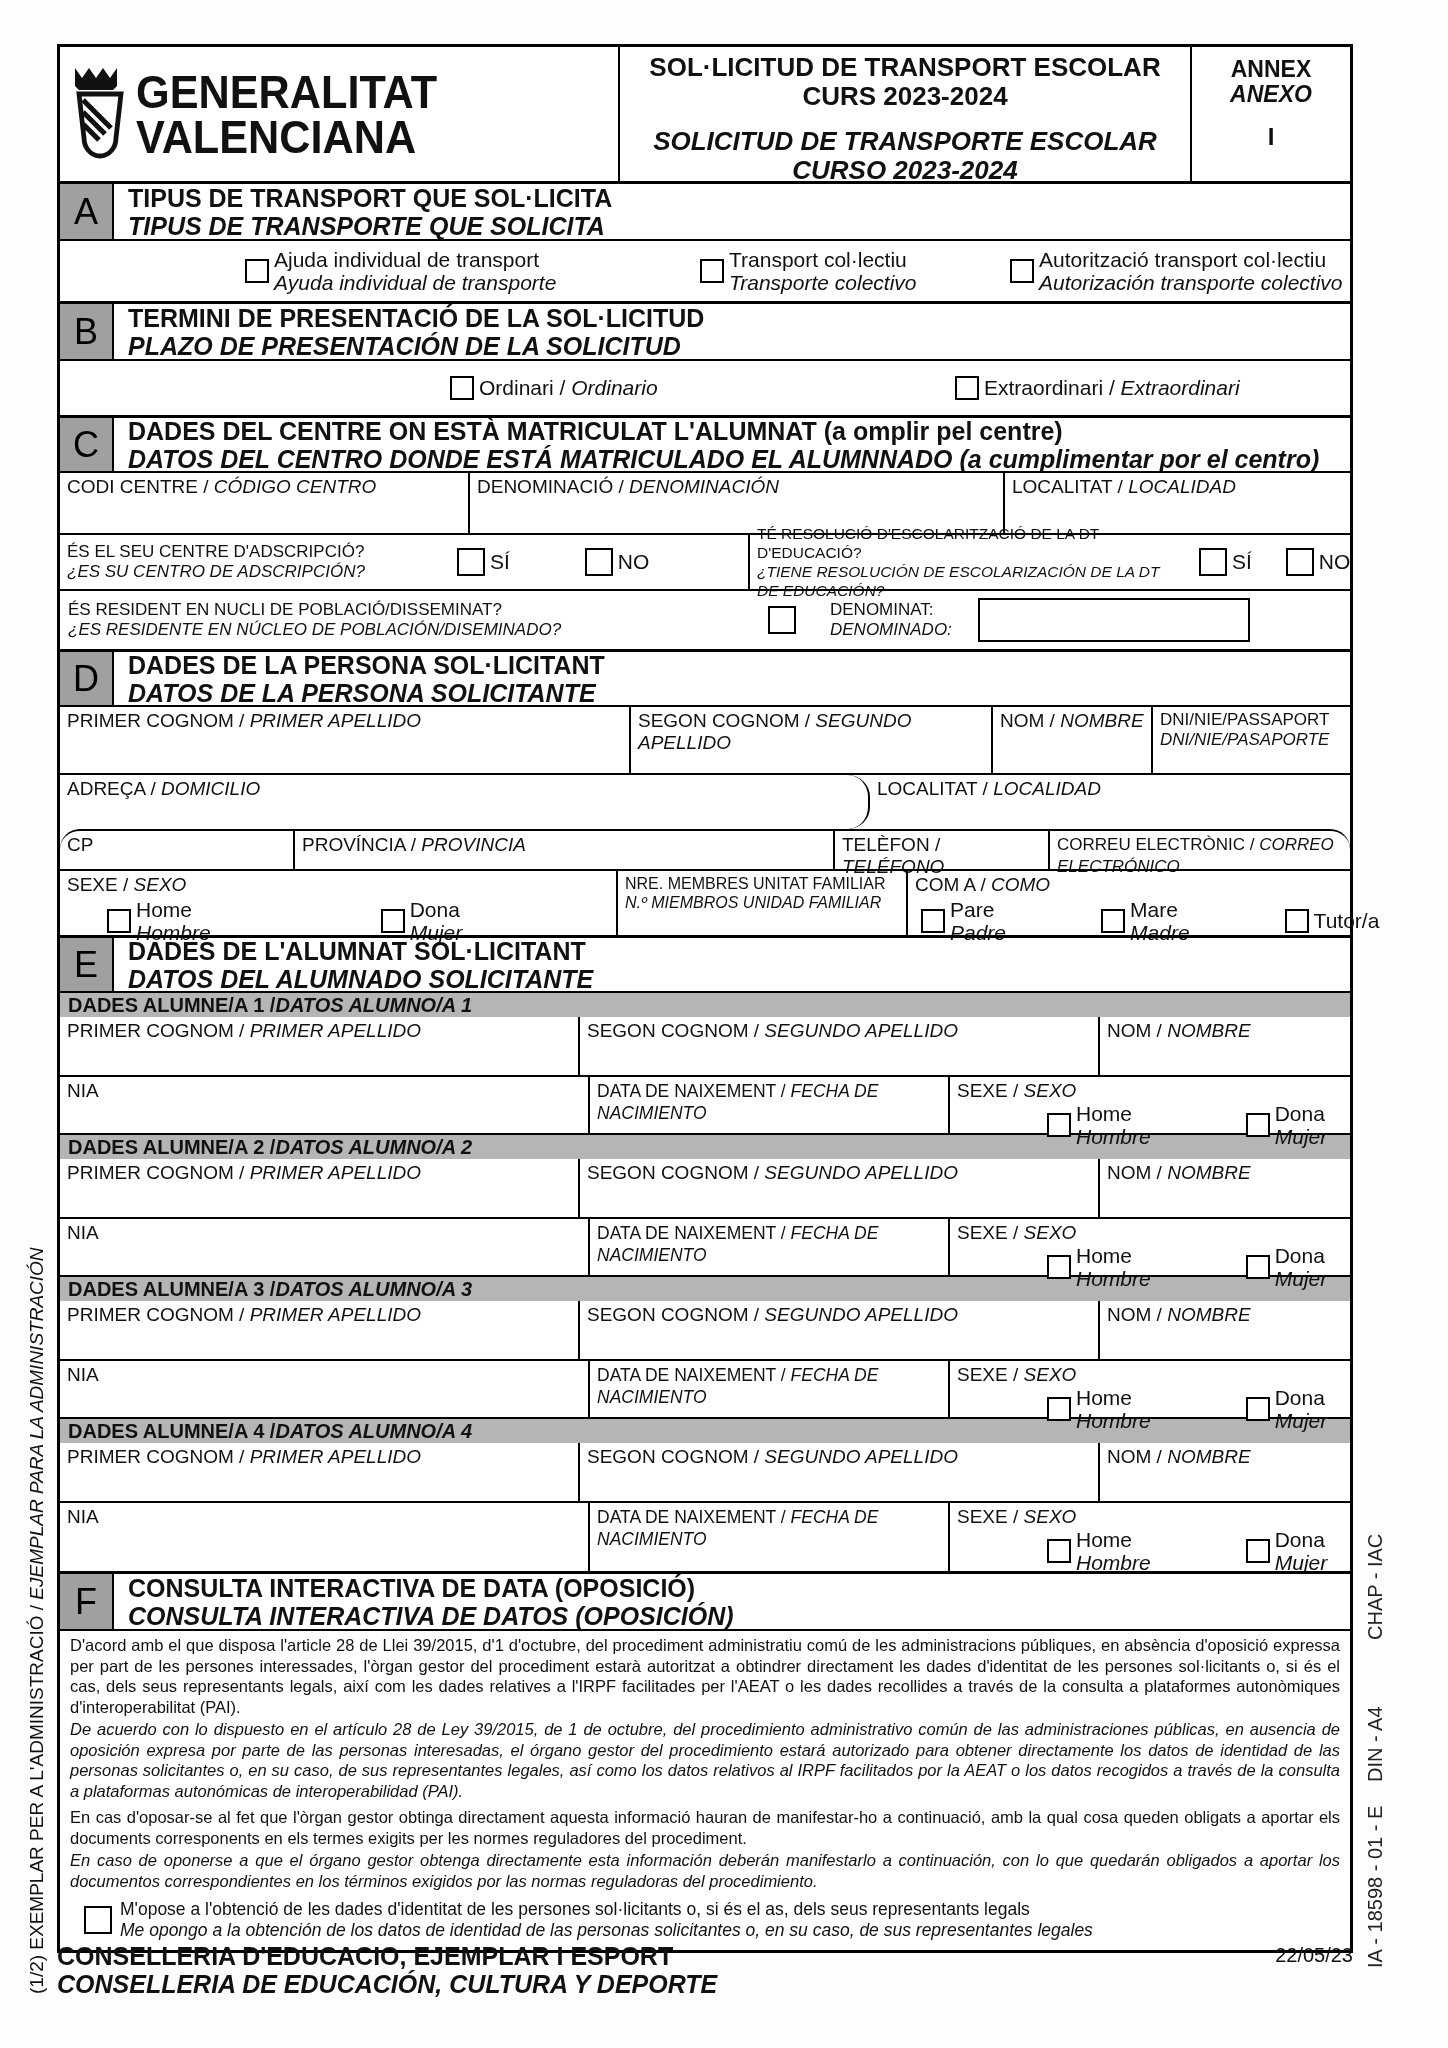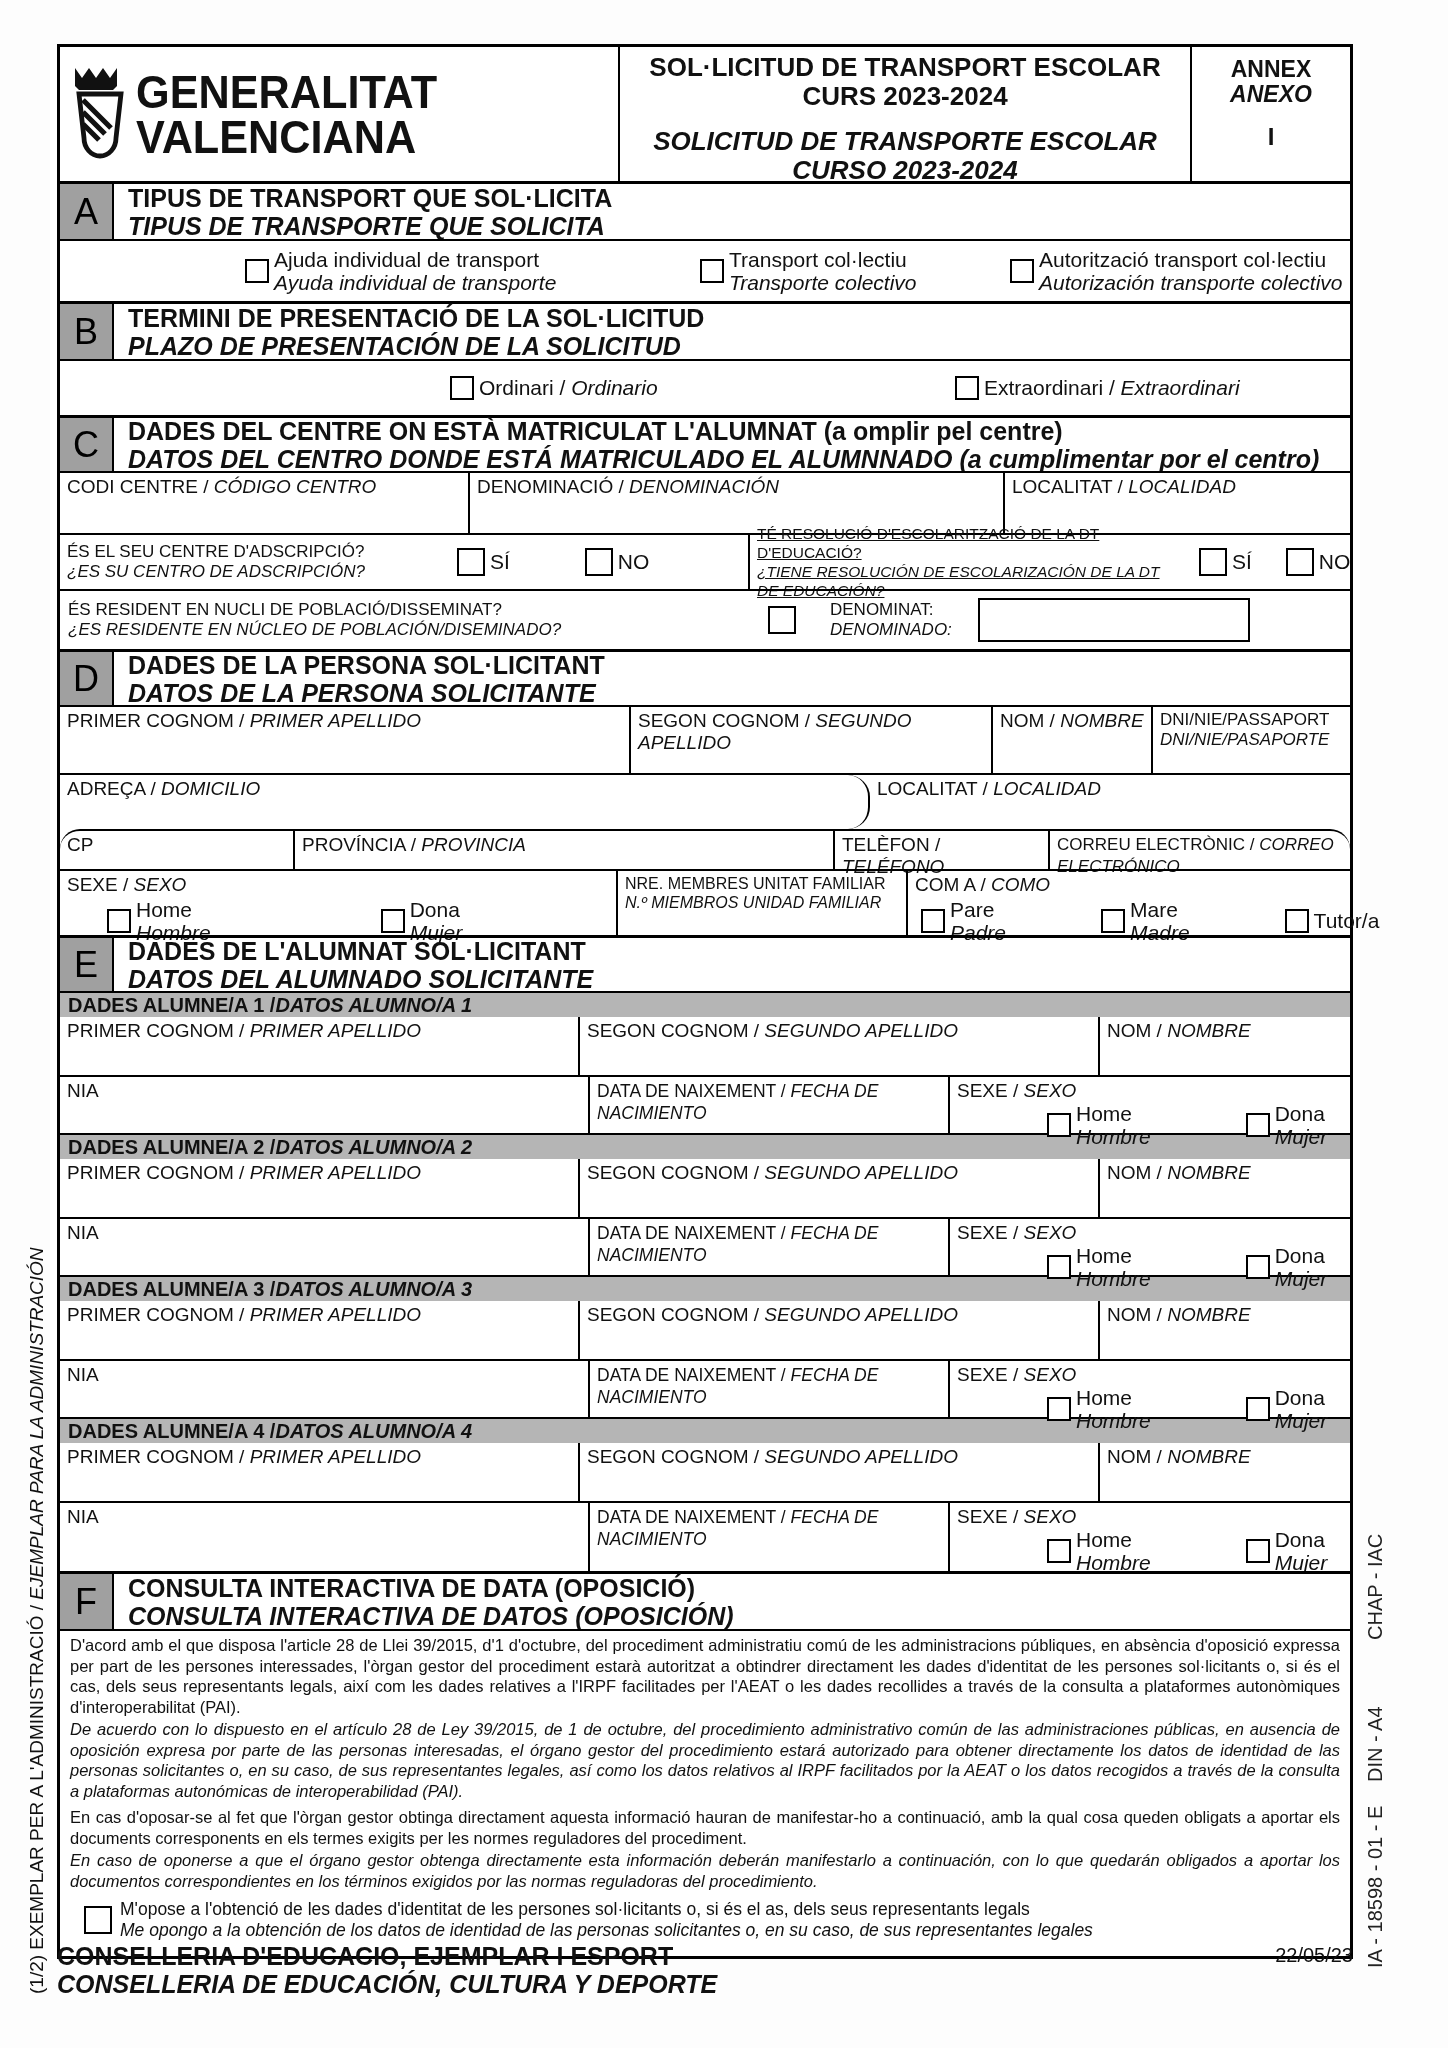--- a/index.html
+++ b/index.html
@@ -55,21 +55,21 @@
               padding:6px 4px;box-sizing:border-box;}
   .title-cell .t1{font-weight:bold;font-size:26px;line-height:29px;text-align:center;}
   .title-cell .t2{font-weight:bold;font-style:italic;font-size:26px;line-height:29px;
                   text-align:center;margin-top:16px;}
   .annex-cell{flex:0 0 160px;border-left:2px solid #000;display:flex;flex-direction:column;
               align-items:center;padding-top:10px;box-sizing:border-box;}
   .annex-cell .a1{font-weight:bold;font-size:23px;line-height:25px;}
   .annex-cell .a2{font-weight:bold;font-style:italic;font-size:23px;line-height:25px;}
   .annex-cell .a3{font-weight:bold;font-size:24px;margin-top:16px;}
   
-  .fbody{padding:4px 10px 15px 10px;font-size:16.5px;line-height:20.5px;}
+  .fbody{padding:4px 10px 9px 10px;font-size:16.5px;line-height:20.5px;}
   .fbody p{margin:0 0 2px 0;text-align:justify;}
   .fbody p.es{font-style:italic;}
   .fopp{display:flex;align-items:center;gap:8px;margin-top:8px;padding-left:14px;}
   .fopp .cbl{font-size:17.5px;line-height:21px;}
   
   .vtext{position:absolute;white-space:nowrap;transform:rotate(-90deg);transform-origin:0 0;}
   .vleft{left:26px;top:1994px;font-size:19px;}
   .vleft .va::after{content:" / ";font-style:normal;}
   .vright{left:1364px;font-size:20px;color:#222;}
   .footer{position:absolute;left:57px;top:1942px;}
@@ -200,21 +200,21 @@
       <div class="cbp" style="margin-left:60px;">
         <span class="cb big"></span>
         <span class="cbl1">SÍ</span>
       </div>
       <div class="cbp" style="margin-left:75px;">
         <span class="cb big"></span>
         <span class="cbl1">NO</span>
       </div>
     </div>
     <div class="cell last" style="display:flex;align-items:center;">
-      <div class="qlab small stack" style="width:420px;text-decoration:underline;">
+      <div class="qlab small stack" style="width:420px;">
         <span class="va">TÉ RESOLUCIÓ D'ESCOLARITZACIÓ DE LA DT D'EDUCACIÓ?</span>
         <span class="es">¿TIENE RESOLUCIÓN DE ESCOLARIZACIÓN DE LA DT DE EDUCACIÓN?</span>
       </div>
       <div class="cbp" style="margin-left:22px;">
         <span class="cb big"></span>
         <span class="cbl1">SÍ</span>
       </div>
       <div class="cbp" style="margin-left:34px;">
         <span class="cb big"></span>
         <span class="cbl1">NO</span>

